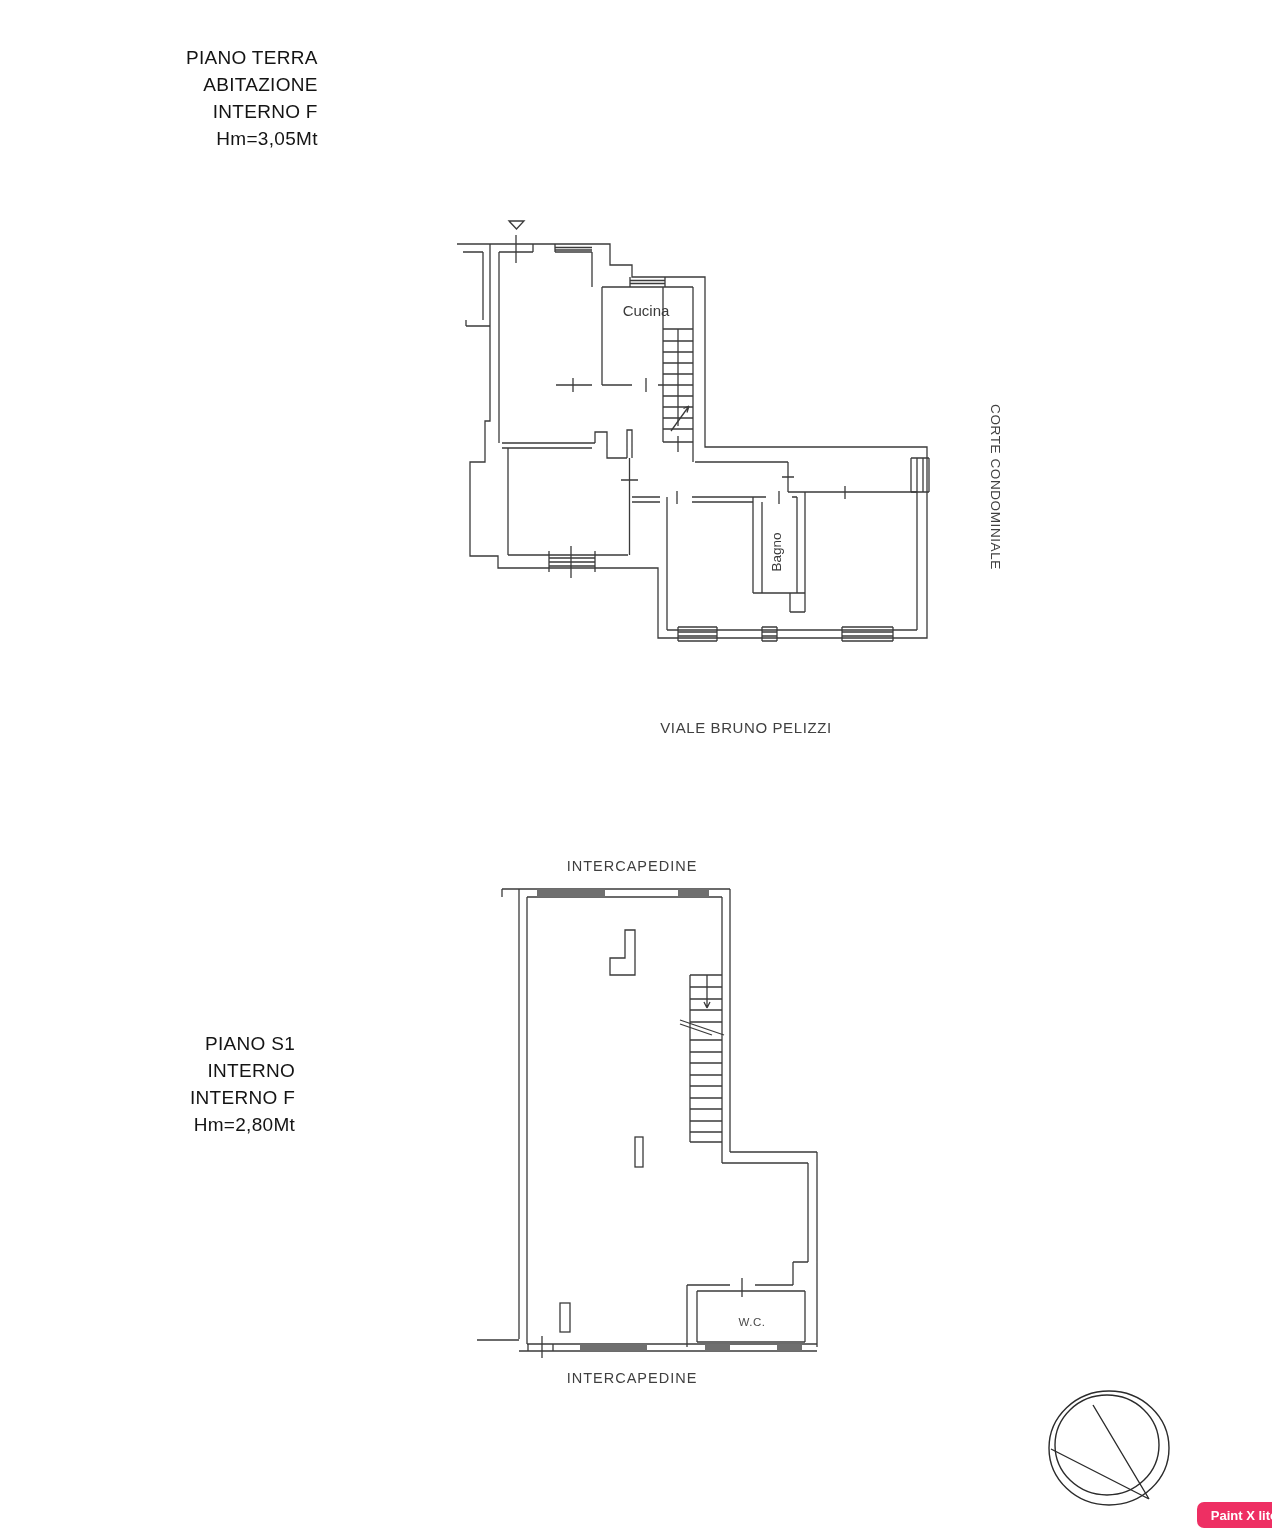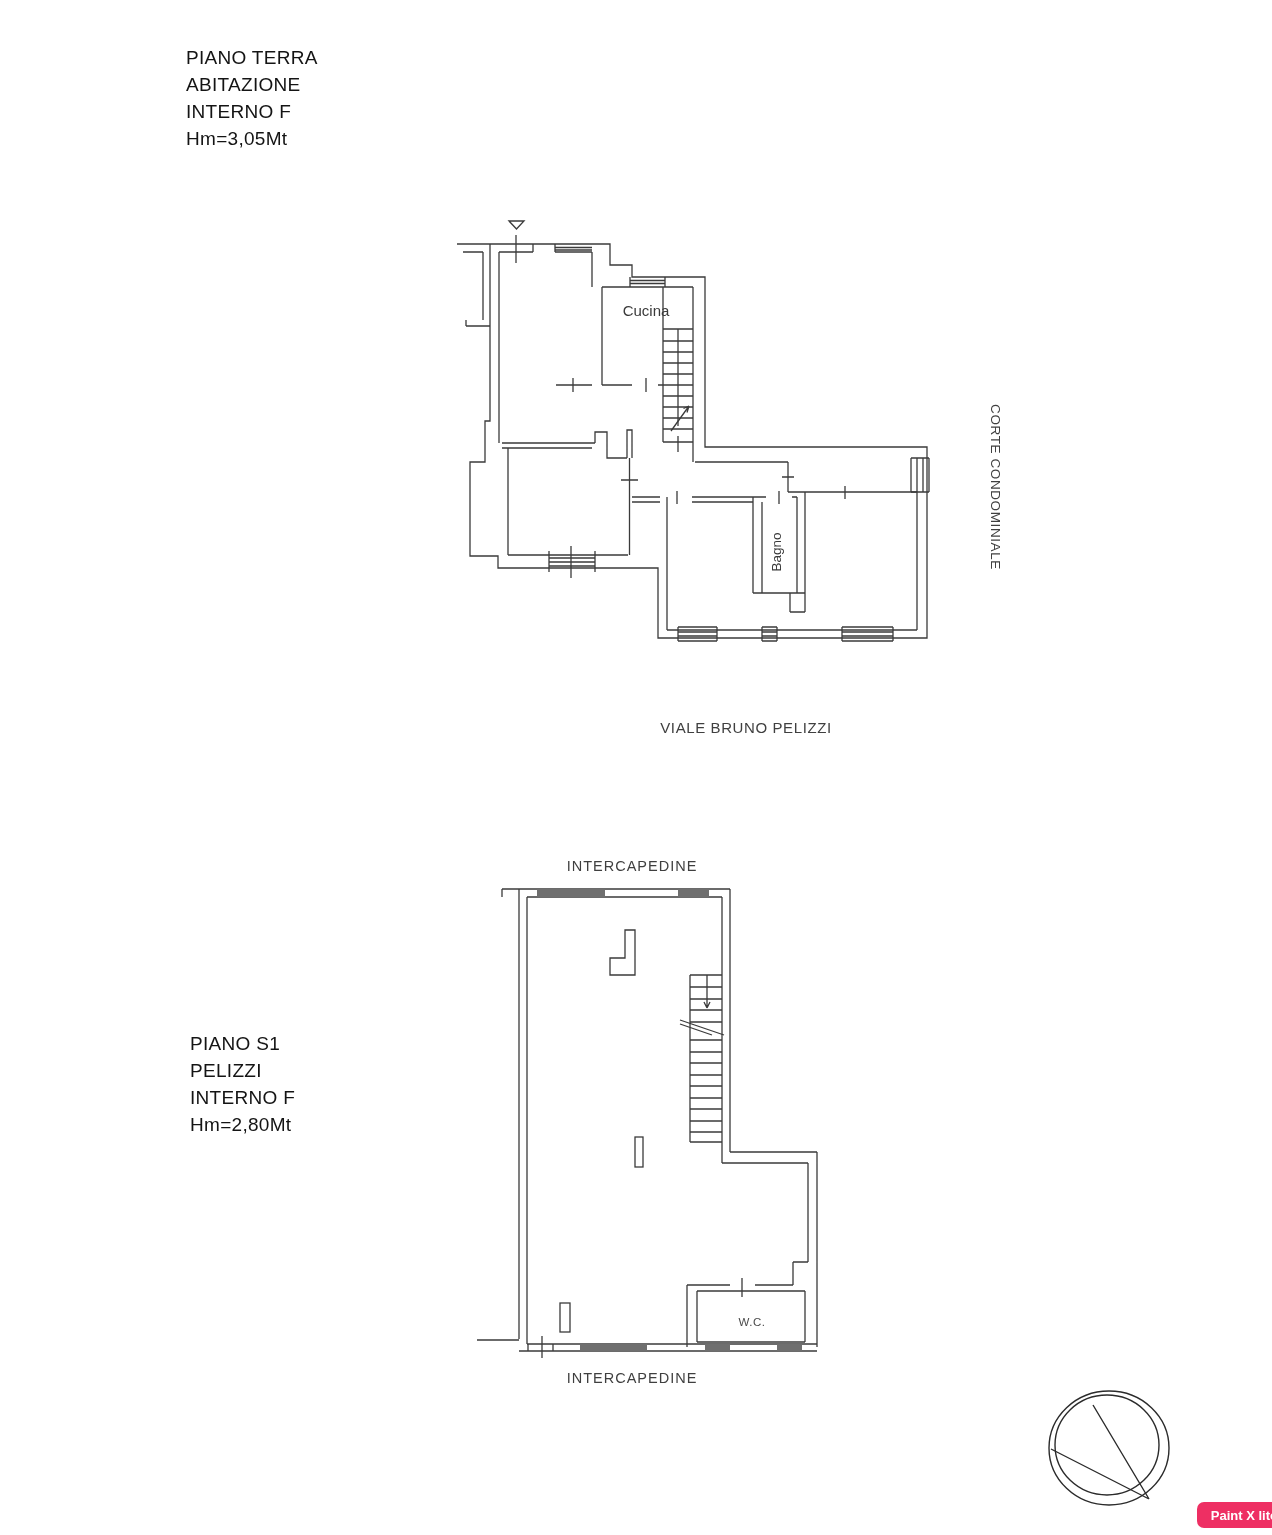--- a/index.html
+++ b/index.html
@@ -1,38 +1,38 @@
 <!DOCTYPE html>
 <html><head>
 <meta charset="utf-8">
 <style>
   html,body{margin:0;padding:0;background:#ffffff;}
   body{width:1272px;height:1535px;position:relative;font-family:"Liberation Sans",sans-serif;overflow:hidden;}
   .titleblock{position:absolute;color:#141414;font-size:19px;line-height:27px;letter-spacing:0.3px;}
-  .titleblock div{white-space:nowrap;}
+  .titleblock div{white-space:nowrap;text-align:right;}
   #ground-title{left:186px;top:44px;}
   #basement-title{left:190px;top:1030px;}
   #plan-svg{position:absolute;left:0;top:0;}
   .watermark{position:absolute;left:1197px;top:1502px;width:94px;height:26px;border-radius:7px;
      display:flex;align-items:center;justify-content:center;font-weight:bold;font-size:13px;}
   svg text{font-family:"Liberation Sans",sans-serif;}
 </style>
 </head>
 <body>
 
 <div class="titleblock" id="ground-title">
   <div>PIANO TERRA</div>
   <div>ABITAZIONE</div>
   <div>INTERNO F</div>
   <div>Hm=3,05Mt</div>
 </div>
 
 <div class="titleblock" id="basement-title">
   <div>PIANO S1</div>
-  <div>PELIZZI</div>
+  <div>INTERNO</div>
   <div>INTERNO F</div>
   <div>Hm=2,80Mt</div>
 </div>
 
 <svg id="plan-svg" width="1272" height="1535" viewBox="0 0 1272 1535">
 
   <g stroke="#3b3b3b" stroke-width="1.3" fill="none">
 
     <path d="M490,244 H610 V265 H632 V277 H705 V447 H927 V638 H658 V568 H498 V556 H470 V462 H485 V421 H490 V244"></path>
     <path d="M457,244 H490"></path>

